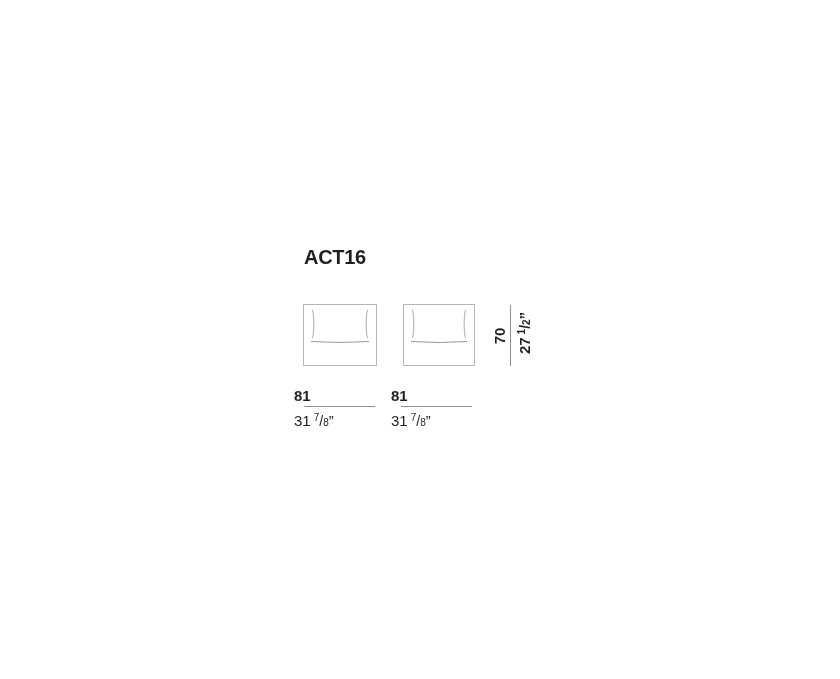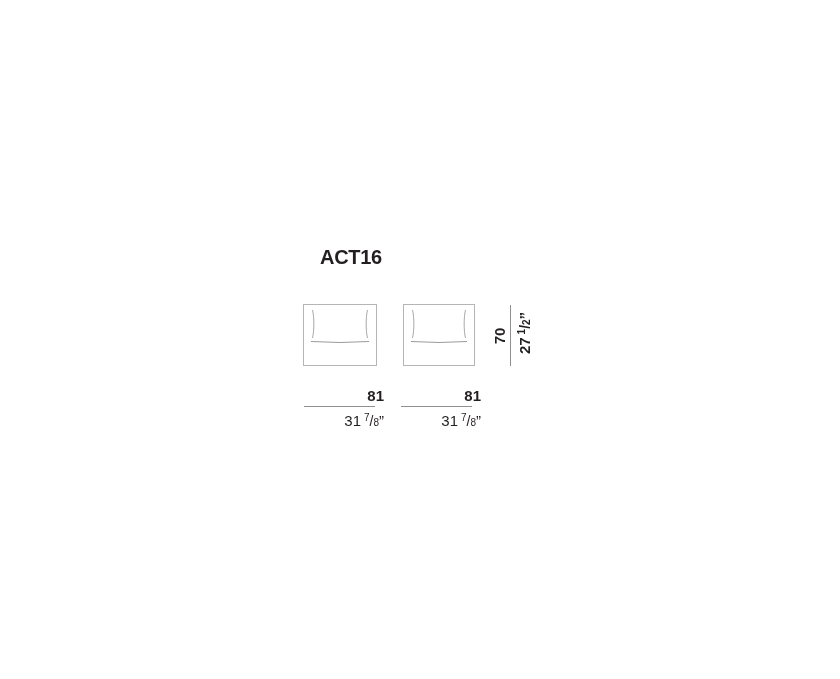--- a/index.html
+++ b/index.html
@@ -17,34 +17,33 @@
   }
   .product-title {
     position: absolute;
     left: 304px;
     top: 245px;
     font-size: 20px;
     font-weight: bold;
     letter-spacing: -0.3px;
     color: #231f20;
     line-height: 24px;
-    margin-left: 16px;
   }
   .module-svg {
     position: absolute;
     top: 304px;
   }
   .module-svg.m1 { left: 303px; }
   .module-svg.m2 { left: 403px; }
 
   .hdim {
     position: absolute;
     top: 387px;
     width: 90px;
-    text-align: right;
+    text-align: left;
     color: #231f20;
   }
   .hdim.d1 { left: 294px; }
   .hdim.d2 { left: 391px; }
   .dim-cm {
     font-size: 15px;
     font-weight: bold;
     line-height: 17px;
     display: block;
   }

